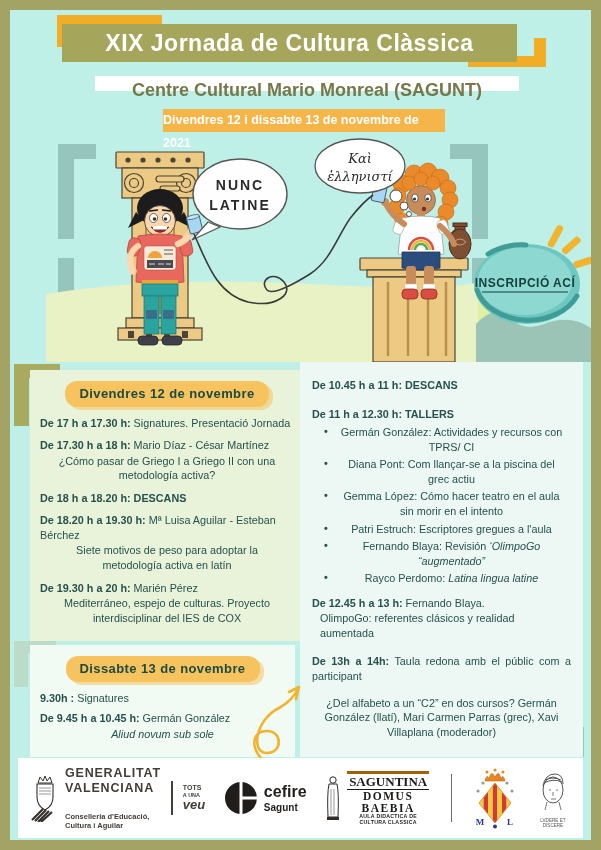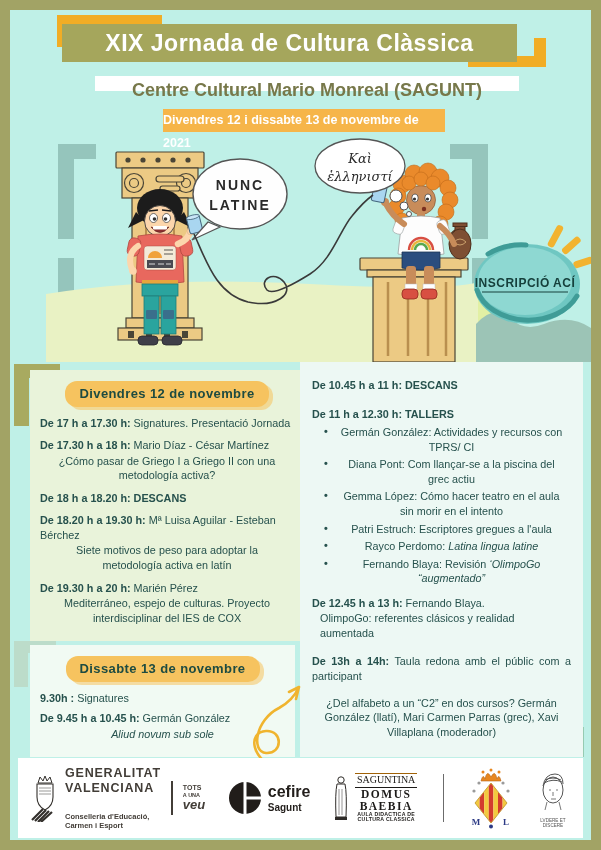--- a/index.html
+++ b/index.html
@@ -45,21 +45,21 @@
   .gva-name{font-size:12.5px;font-weight:bold;letter-spacing:.8px;line-height:1.15;color:#423d37;}
   .gva-dept{font-size:7.5px;font-weight:bold;margin-top:17px;color:#423d37;}
   .vrule{width:2px;height:34px;background:#423d37;margin:0 5px;}
   .vrule2{width:1px;height:48px;background:#6b6b6b;margin:0 4px;}
   .tots{font-size:7px;font-weight:bold;line-height:1.1;color:#423d37;}
   .tots .small{font-size:5.5px;}
   .tots .veu{font-family:Liberation Sans, sans-serif;font-style:italic;font-weight:bold;font-size:13px;}
   .cef-name{font-size:16px;font-weight:bold;color:#221e1b;line-height:1;}
   .cef-place{font-size:10px;font-weight:bold;color:#221e1b;margin-top:2px;}
   .bb{font-family:"Liberation Serif",serif;color:#1c1a18;text-align:center;line-height:1.05;}
-  .bb-top{font-size:10px;font-weight:normal;border-top:1px solid #a16207;border-bottom:1px solid #1c1a18;padding:1px 2px;}
+  .bb-top{font-size:13px;font-weight:bold;border-top:3px solid #a16207;border-bottom:1px solid #1c1a18;padding:1px 2px;}
   .bb-big{font-size:11.5px;font-weight:bold;letter-spacing:1.5px;}
   .bb-sub{font-family:"Liberation Sans",sans-serif;font-size:5.2px;font-weight:bold;letter-spacing:.3px;}
   .headcap{font-size:4.6px;color:#555;text-align:center;line-height:1.2;}
 </style>
 </head>
 <body>
 
 <div class="poster">
   <div class="inner">
 
@@ -290,22 +290,22 @@
         <span class="time">De 10.45 h a 11 h:</span><span class="bold"> DESCANS</span>
       </p>
       <p style="margin:14px 0 4px;">
         <span class="time">De 11 h a 12.30 h:</span><span class="bold"> TALLERS</span>
       </p>
       <ul class="bullets">
         <li><span>Germán González: Actividades y recursos con TPRS/ CI</span><em></em></li>
         <li><span>Diana Pont: Com llançar-se a la piscina del grec actiu</span><em></em></li>
         <li><span>Gemma López: Cómo hacer teatro en el aula sin morir en el intento</span><em></em></li>
         <li><span>Patri Estruch: Escriptores gregues a l'aula</span><em></em></li>
+        <li><span>Fernando  Blaya: Revisión </span><em>‘OlimpoGo “augmentado”</em></li>
         <li><span>Rayco Perdomo: </span><em>Latina lingua latine</em></li>
-        <li><span>Fernando  Blaya: Revisión </span><em>‘OlimpoGo “augmentado”</em></li>
       </ul>
       <p style="margin-bottom:2px;">
         <span class="time">De 12.45 h a 13 h:</span><span> Fernando Blaya.</span>
         <span class="subleft" style="display:block;">OlimpoGo: referentes clásicos y realidad aumentada</span>
       </p>
       <p class="just" style="margin-top:14px;">
         <span class="time">De 13h a 14h:</span><span> Taula redona amb el públic com a participant</span>
         <span class="sub" style="display:block;margin-top:12px;">¿Del alfabeto a un “C2” en dos cursos? Germán González (llatí), Mari Carmen Parras (grec), Xavi Villaplana (moderador)</span>
       </p>
     </section>
@@ -333,21 +333,21 @@
           <path d="M9,14 h12 M9,17 h12 M9,20 h12" stroke="#33302c" stroke-width="0.5"></path>
           <path d="M2,46 L13,35 M5,47 L16,36 M8,48 L19,37 M11,48 L22,38" stroke="#33302c" stroke-width="2.2"></path>
         </svg>
         <div>
           <div class="gva-name">
             <div>GENERALITAT</div>
             <div>VALENCIANA</div>
           </div>
           <div class="gva-dept">
             <div>Conselleria d'Educació,</div>
-            <div>Carmen i Esport</div>
+            <div>Cultura i Aguilar</div>
           </div>
         </div>
         <div class="vrule"></div>
         <div class="tots">
           <div>TOTS</div>
           <div class="small">A UNA</div>
           <div class="veu">veu</div>
         </div>
       </div>
 

